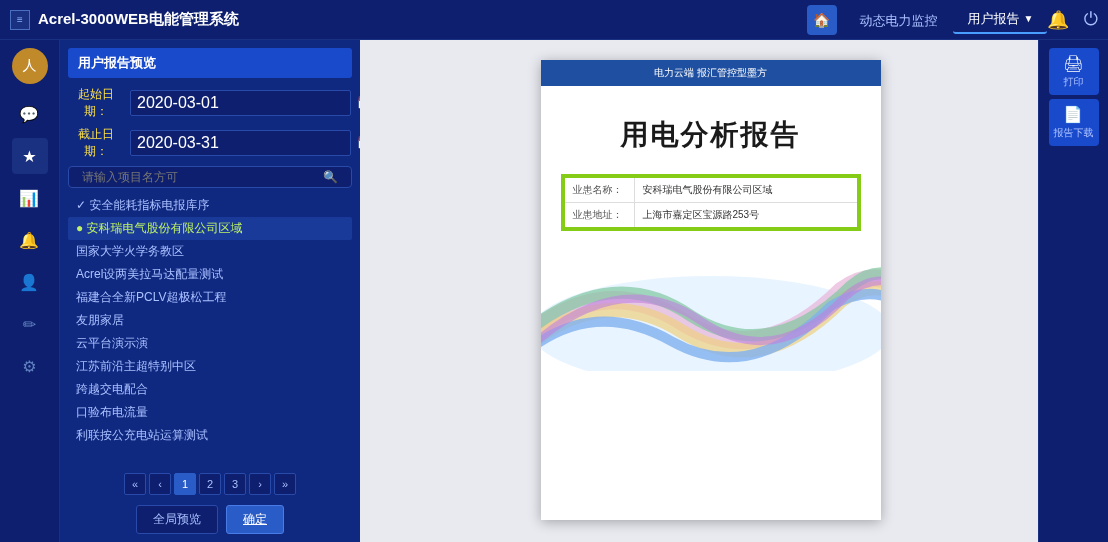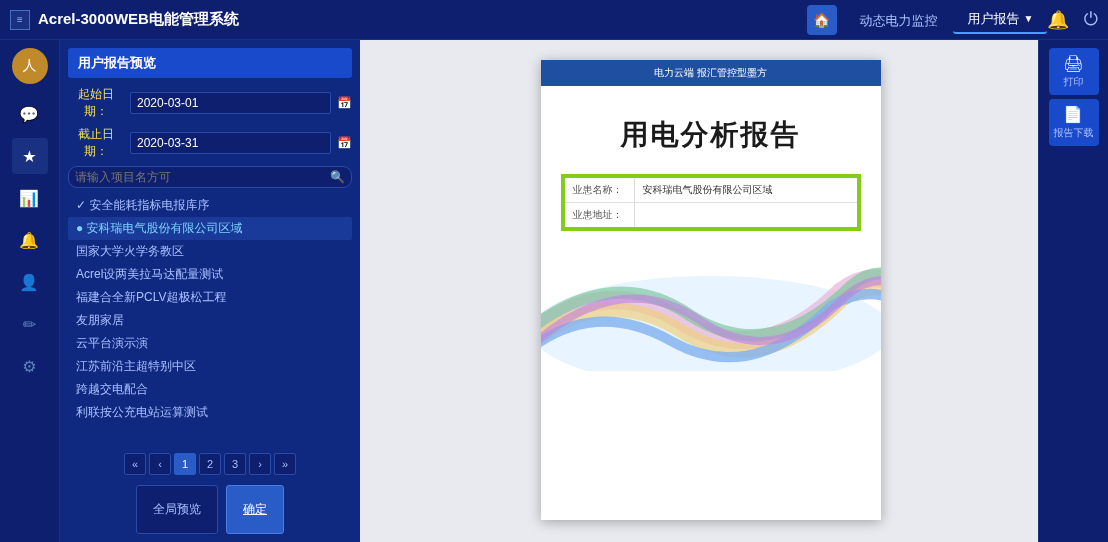--- a/index.html
+++ b/index.html
@@ -140,37 +140,37 @@
       font-size: 12px;
       width: 56px;
       flex-shrink: 0;
       text-align: center;
     }
     .form-input {
       flex: 1;
       background: #0d1f6e;
       border: 1px solid #2a4aaa;
       color: #fff;
-      font-size: 12px;
+      font-size: 16px;
       padding: 3px 6px;
       border-radius: 2px;
       outline: none;
     }
     .form-input-icon {
       color: #6080c0;
       font-size: 12px;
       cursor: pointer;
     }
     .search-row {
       display: flex;
       align-items: center;
       background: #0d1f6e;
       border: 1px solid #2a4aaa;
-      border-radius: 9px;
-      padding: 3px 6px;
+      border-radius: 4px;
+      padding: 3px 13px;
       margin-bottom: 6px;
     }
     .search-input {
       flex: 1;
       background: transparent;
       border: none;
       color: #aac0ff;
       font-size: 12px;
       outline: none;
     }
@@ -188,21 +188,21 @@
     .tree-item {
       color: #aac0ff;
       font-size: 12px;
       padding: 3px 8px;
       cursor: pointer;
       display: flex;
       align-items: center;
       gap: 4px;
       border-radius: 2px;
     }
-    .tree-item.selected { background: #1a3a9a; color: #7dd3fc; }
+    .tree-item.selected { background: #1a3a9a; color: #bef264; }
 
     
     .pagination {
       display: flex;
       align-items: center;
       justify-content: center;
       gap: 3px;
       margin-top: 6px;
       padding: 4px 0;
     }
@@ -222,21 +222,21 @@
       display: flex;
       gap: 8px;
       justify-content: center;
       margin-top: 6px;
     }
     .btn-secondary {
       background: #0d1f6e;
       border: 1px solid #2a4aaa;
       color: #aac0ff;
       font-size: 12px;
-      padding: 15px 16px;
+      padding: 5px 16px;
       border-radius: 3px;
       cursor: pointer;
     }
     .btn-primary {
       background: #2a5cc8;
       border: 1px solid #4a7ce8;
       color: #fff;
       font-size: 12px;
       padding: 5px 16px;
       border-radius: 3px;
@@ -408,20 +408,21 @@
     <div class="tree-list" id="tree-list">
         <div class="tree-item">✓ 安全能耗指标电报库序</div>
         <div class="tree-item selected">● 安科瑞电气股份有限公司区域</div>
         <div class="tree-item">国家大学火学务教区</div>
         <div class="tree-item">Acrel设两美拉马达配量测试</div>
         <div class="tree-item">福建合全新PCLV超极松工程</div>
         <div class="tree-item">友朋家居</div>
         <div class="tree-item">云平台演示演</div>
         <div class="tree-item">江苏前沿主超特别中区</div>
         <div class="tree-item">跨越交电配合</div>
+        <div class="tree-item">口验布电流量</div>
         <div class="tree-item">利联按公充电站运算测试</div>
       </div>
 
     <div class="pagination">
       <div class="page-btn">«</div>
       <div class="page-btn">‹</div>
       <div class="page-btn active">1</div>
       <div class="page-btn">2</div>
       <div class="page-btn">3</div>
       <div class="page-btn">›</div>
@@ -442,20 +443,21 @@
         <div class="doc-main-title">用电分析报告</div>
       </div>
 
       <div class="doc-info-table" id="doc-info-table">
           <div class="doc-info-row">
             <div class="doc-info-label">业患名称：</div>
             <div class="doc-info-value">安科瑞电气股份有限公司区域</div>
           </div>
           <div class="doc-info-row">
             <div class="doc-info-label">业患地址：</div>
+            <div class="doc-info-value">上海市嘉定区宝源路253号</div>
           </div>
         </div>
 
       <div class="doc-wave-area">
         <svg width="340" height="130" viewBox="0 0 340 130" xmlns="http://www.w3.org/2000/svg">
 
           <ellipse cx="170" cy="90" rx="180" ry="55" fill="rgba(100,180,255,0.15)"></ellipse>
 
           <path d="M-20,100 Q60,30 140,80 Q220,130 300,50 Q340,20 380,60" stroke="#e8b4d8" stroke-width="18" fill="none" stroke-linecap="round" opacity="0.7"></path>
           <path d="M-20,110 Q60,40 140,90 Q220,140 300,60 Q340,30 380,70" stroke="#f0d080" stroke-width="14" fill="none" stroke-linecap="round" opacity="0.7"></path>

